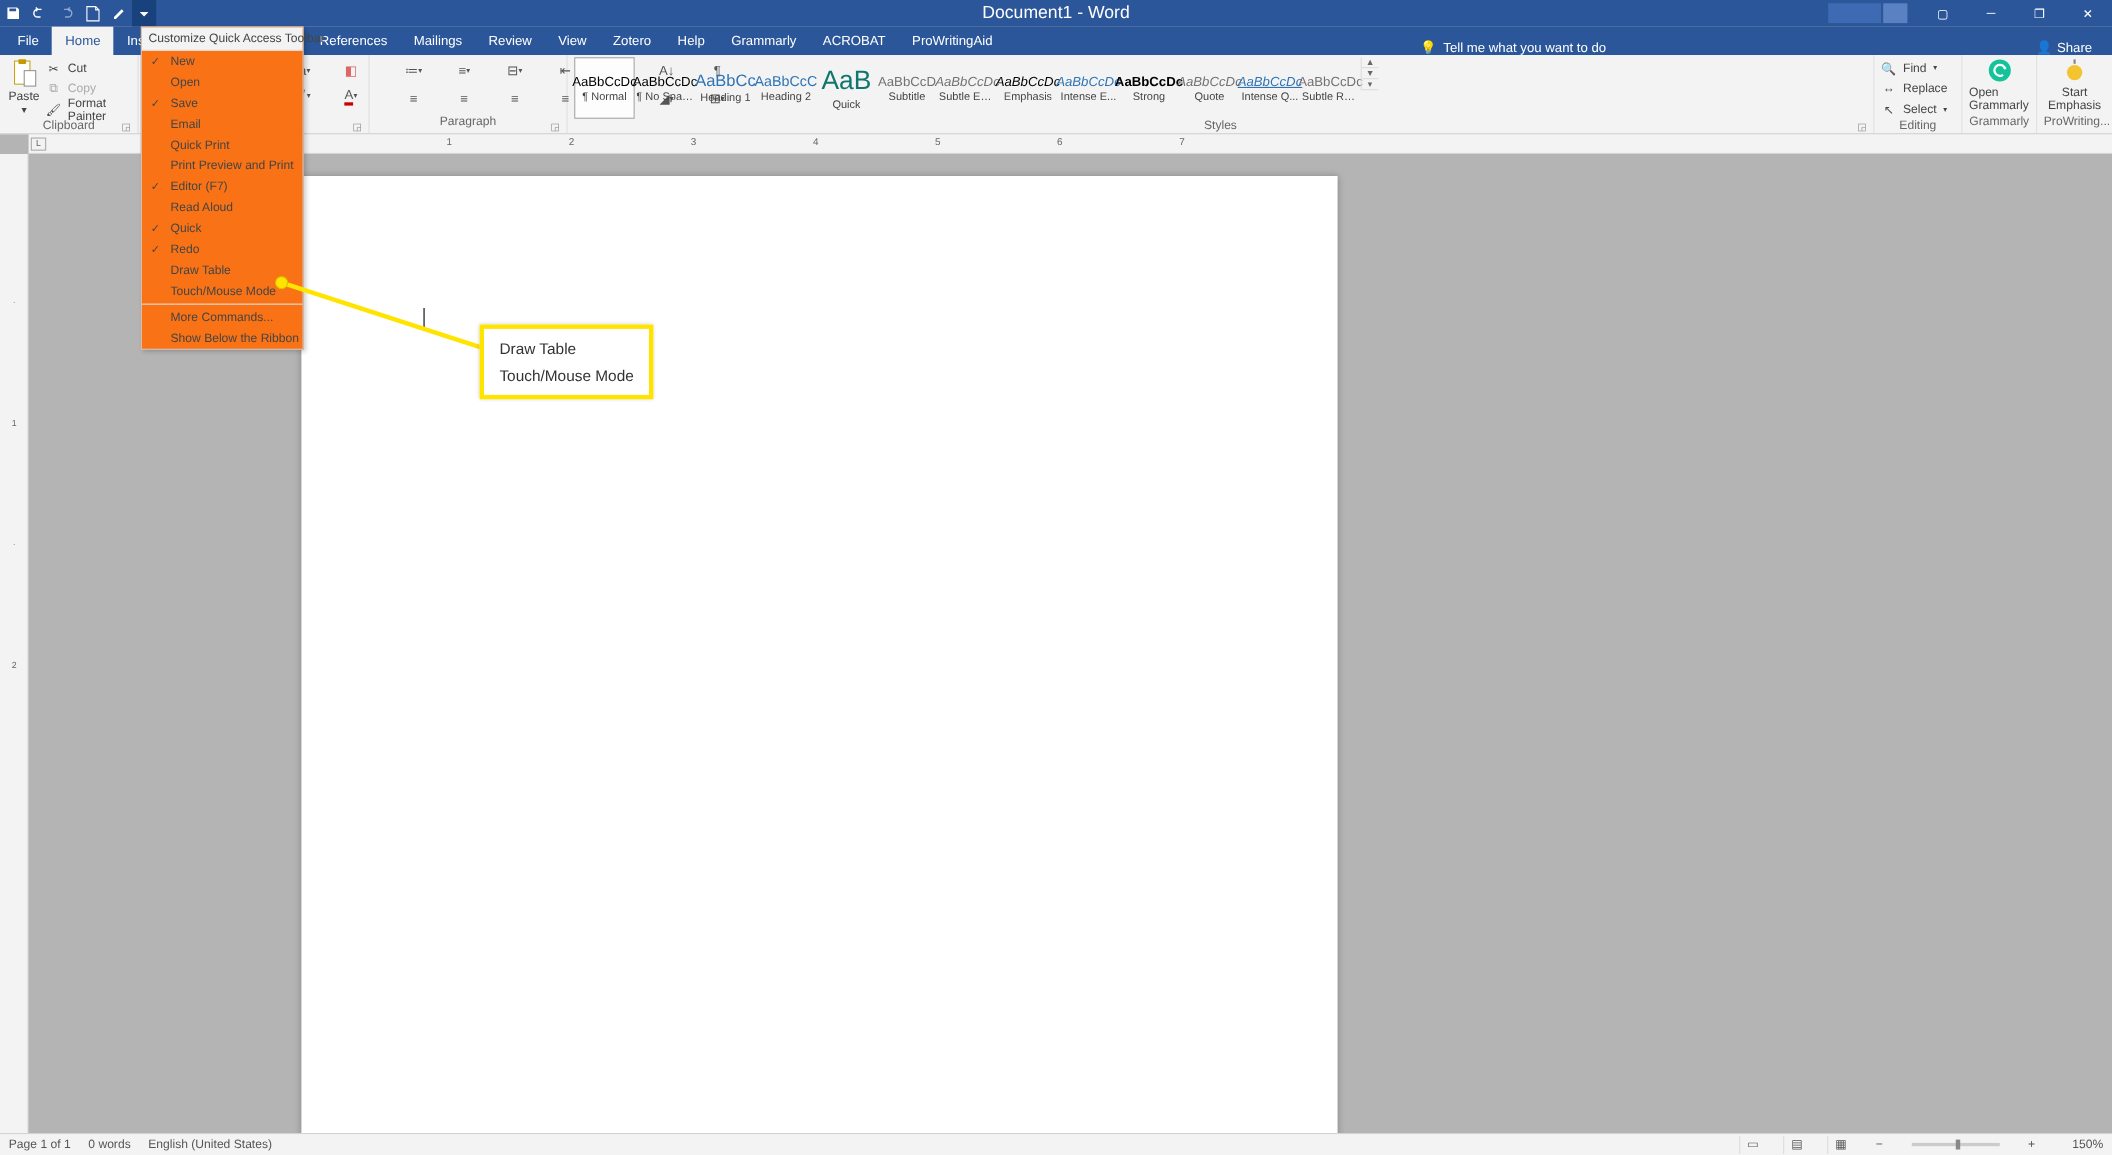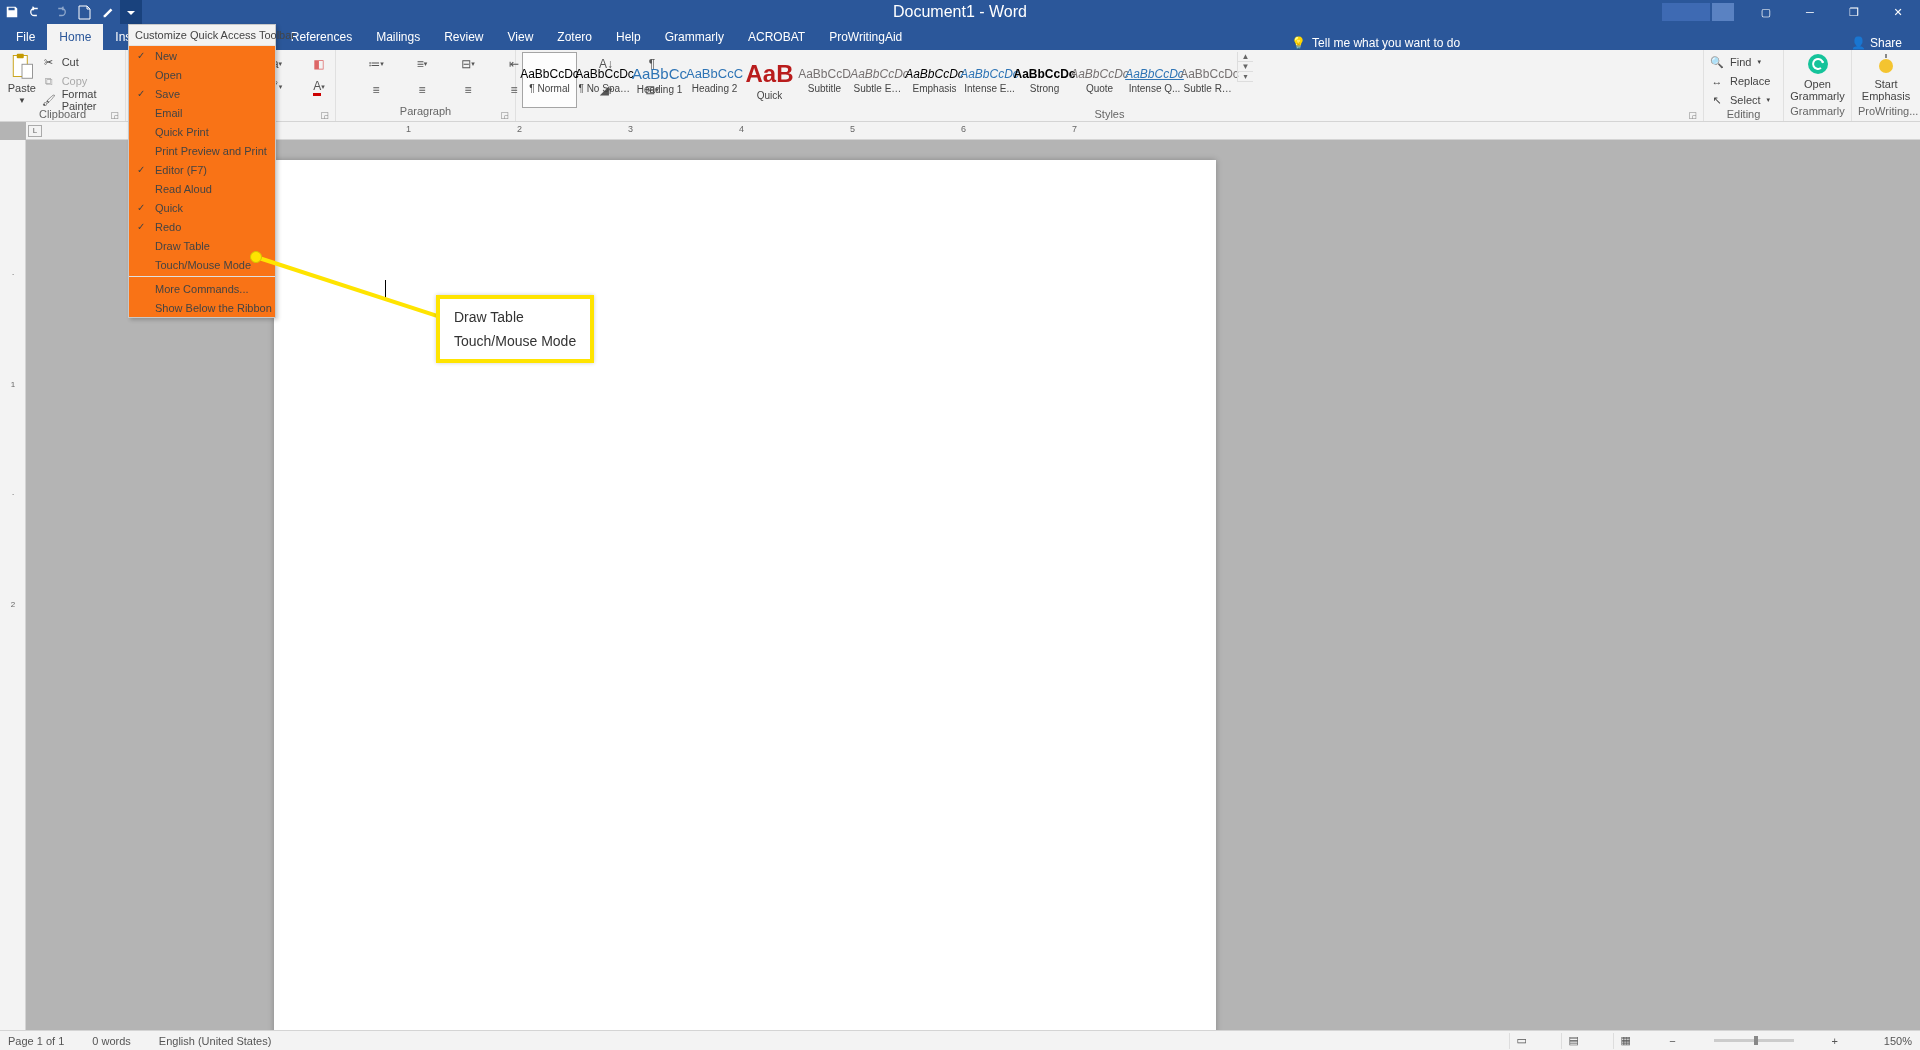--- a/index.html
+++ b/index.html
@@ -73,21 +73,21 @@
 .qat-item .chk { position:absolute; left:8px; font-size:10px; }
 .qat-sep { height:1px; background:#e0e0e0; margin:2px 0; }
 
 
 .callout-dot { position:absolute; width:12px; height:12px; border-radius:50%; background:#ffe400; border:1px solid #d4c400; z-index:30; }
 .callout-line { position:absolute; height:4px; background:#ffe400; z-index:29; transform-origin:left center; }
 .callout-box { position:absolute; background:#fff; border:4px solid #ffe400; z-index:30; padding:6px 14px; box-shadow:0 0 4px rgba(0,0,0,.2); }
 .callout-box div { font-size:14px; color:#333; padding:4px 0; }
 
 
-.status { position:absolute; left:0; right:0; bottom:0; height:20px; background:#f3f3f3; border-top:1px solid #d4d4d4; display:flex; align-items:center; font-size:11px; color:#555; padding:0 8px; gap:28px; }
+.status { position:absolute; left:0; right:0; bottom:0; height:20px; background:#f3f3f3; border-top:1px solid #d4d4d4; display:flex; align-items:center; font-size:11px; color:#555; padding:0 8px; gap:16px; }
 .status-spacer { flex:1; }
 .view-btn { width:24px; height:16px; display:flex; align-items:center; justify-content:center; border-left:1px solid #ddd; }
 .zoom-sl { width:80px; height:3px; background:#ccc; position:relative; margin:0 6px; }
 .zoom-sl::after { content:""; position:absolute; left:50%; top:-3px; width:4px; height:9px; background:#888; }
 </style>
 </head>
 <body>
 
 <div class="titlebar">
   <div class="qat">
@@ -250,21 +250,21 @@
           </div>
           <div class="style-item">
             <div class="style-prev" style="color: rgb(46, 116, 181); font-size: 15px;">AaBbCc</div>
             <div class="style-name">Heading 1</div>
           </div>
           <div class="style-item">
             <div class="style-prev" style="color: rgb(46, 116, 181); font-size: 13px;">AaBbCcC</div>
             <div class="style-name">Heading 2</div>
           </div>
           <div class="style-item">
-            <div class="style-prev" style="color: #b91c1c; font-size: 24px; font-weight: bold;">AaB</div>
+            <div class="style-prev" style="color: #0f766e; font-size: 24px;">AaB</div>
             <div class="style-name">Quick</div>
           </div>
           <div class="style-item">
             <div class="style-prev" style="color: rgb(118, 113, 113); font-size: 12px;">AaBbCcD</div>
             <div class="style-name">Subtitle</div>
           </div>
           <div class="style-item">
             <div class="style-prev" style="color: rgb(118, 113, 113); font-size: 12px; font-style: italic;">AaBbCcDc</div>
             <div class="style-name">Subtle Em...</div>
           </div>
@@ -325,21 +325,21 @@
   </div>
 
   <div class="group" style="width:68px">
     <div class="group-body" style="justify-content:center">
       <div class="v-btn">
         <svg class="big-icon" viewBox="0 0 24 24">
             <circle cx="12" cy="12" r="10" fill="#15c39a"></circle>
             <path d="M17 11a5 5 0 10-2 5" fill="none" stroke="#fff" stroke-width="2"></path>
             <path d="M17 11l-2-1 3-1z" fill="#fff"></path>
           </svg>
-        <span style="text-align:center;line-height:1.1">Open Grammarly</span>
+        <span style="line-height:1.1">Open Grammarly</span>
       </div>
     </div>
     <div class="group-label"><span>Grammarly</span></div>
   </div>
 
   <div class="group" style="width:68px;border-right:none">
     <div class="group-body" style="justify-content:center">
       <div class="v-btn">
         <svg class="big-icon" viewBox="0 0 24 24">
             <circle cx="12" cy="14" r="7" fill="#f4c430"></circle>

